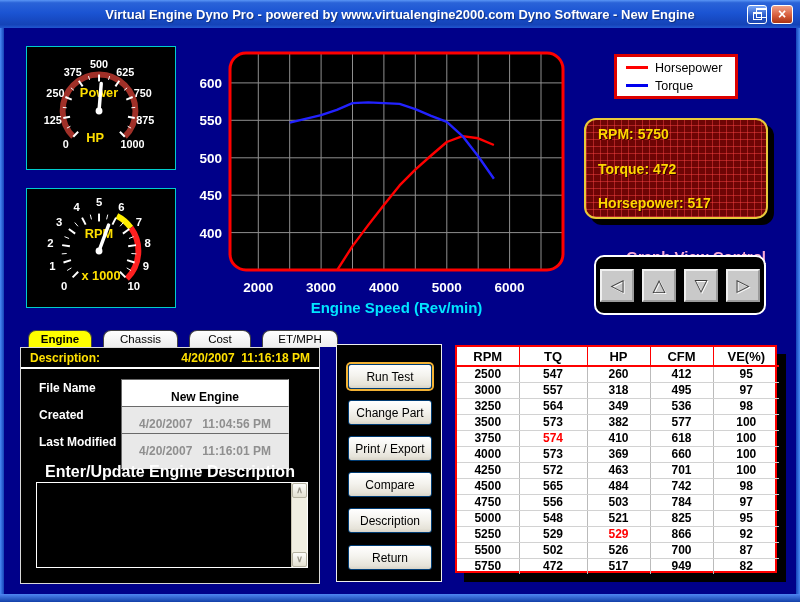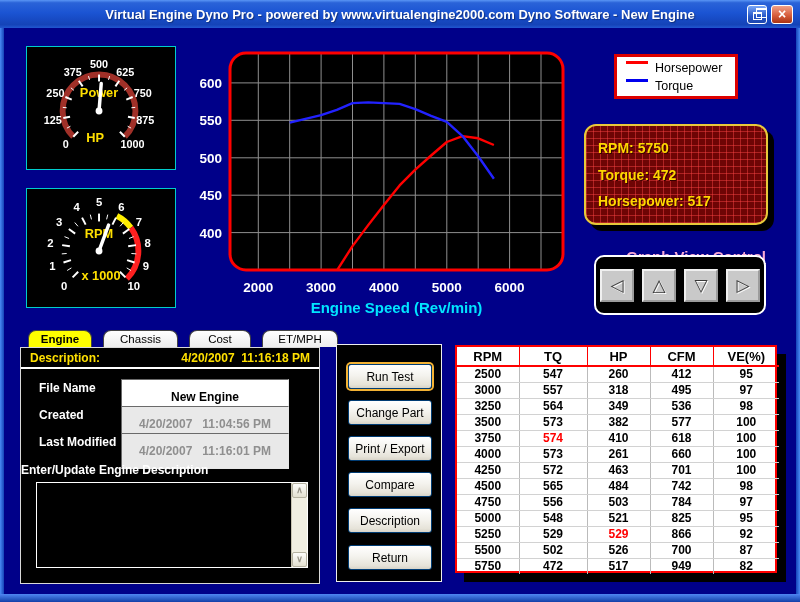--- a/index.html
+++ b/index.html
@@ -29,31 +29,31 @@
   #rpm-gauge  { left:26px; top:188px; width:150px; height:120px; }
   .gauge-box svg text { font-family:"Liberation Sans",sans-serif; }
 
   
   #chart { position:absolute; left:185px; top:45px; width:395px; height:272px; }
   #chart svg text { font-family:"Liberation Sans",sans-serif; }
 
   
   #legend { position:absolute; left:614px; top:54px; width:124px; height:45px; background:#fff;
     border:3px solid #dd0000; display:flex; flex-direction:column; justify-content:center; gap:4px; padding:3px 9px; }
-  .legend-row { display:flex; gap:7px; }
+  .legend-row { display:flex; align-items:center; gap:7px; }
   .legend-swatch { width:22px; height:3px; }
   .legend-label { font-size:12.5px; color:#000; }
 
   
-  #readout { position:absolute; left:584px; top:124px; width:184px; height:101px;
+  #readout { position:absolute; left:584px; top:118px; width:184px; height:101px;
     background-color:#6e0505;
     background-image:repeating-linear-gradient(0deg, rgba(255,70,70,.45) 0 1px, transparent 1px 7px),
                      repeating-linear-gradient(90deg, rgba(255,70,70,.45) 0 1px, transparent 1px 7px);
     border:2px solid #e8c93a; border-radius:12px; box-shadow:6px 6px 0 #000;
-    display:flex; flex-direction:column; justify-content:space-between; padding:14px 12px; }
+    display:flex; flex-direction:column; justify-content:space-between; padding:6px 12px; }
   .readout-line { color:#ffd700; font-size:14px; font-weight:bold; text-shadow:1px 1px 0 #3a0000; }
 
   
   #gvc-title { position:absolute; left:594px; top:248px; width:172px; text-align:right;
     color:#f9a8d4; font-size:15px; font-weight:bold; text-decoration:underline; cursor:pointer; }
   #gvc-panel { position:absolute; left:594px; top:255px; width:172px; height:60px; background:#000;
     border:2px solid #fff; border-radius:10px; display:flex; align-items:center; justify-content:center; gap:8px; }
   .gvc-btn { width:34px; height:33px; background:#c9c9c9; border:2px outset #f0f0f0;
     display:flex; align-items:center; justify-content:center; cursor:pointer; }
   .gvc-btn span { font-size:17px; color:#3a3a3a; text-shadow:1px 1px 0 #fff; line-height:1; }
@@ -68,21 +68,21 @@
   
   #details { position:absolute; left:20px; top:347px; width:300px; height:237px; background:#000; border:1px solid #d8d8d8; }
   .details-strip { position:absolute; left:0; top:0; right:0; height:21px; border-bottom:2px solid #fff;
     display:flex; align-items:center; justify-content:space-between; padding:0 9px; }
   .details-strip span { color:#ffe000; font-size:12px; font-weight:bold; }
   .field-label { position:absolute; left:18px; color:#fff; font-size:12px; font-weight:bold; }
   .field-input { position:absolute; left:100px; width:168px; height:36px; text-align:center;
     font-family:"Liberation Sans",sans-serif; font-size:12px; font-weight:bold; color:#000; background:#fff;
     border:1px solid; border-color:#6a6a6a #e6e6e6 #e6e6e6 #6a6a6a; }
   .field-input.dis { background:#e9e9e9; color:#8f8f8f; }
-  .desc-prompt { position:absolute; left:0; right:0; top:115px; color:#fff; font-size:12px; font-weight:bold; }
+  .desc-prompt { position:absolute; left:0; right:0; top:115px; text-align:center; color:#fff; font-size:16px; font-weight:bold; }
   .desc-box { position:absolute; left:15px; top:134px; width:272px; height:86px; border:1px solid #fff; background:#000; }
   .desc-text { position:absolute; left:0; top:0; width:254px; height:84px; background:#000; color:#fff;
     border:none; resize:none; outline:none; font-family:"Liberation Sans",sans-serif; font-size:12px; }
   .scrollbar { position:absolute; right:0; top:0; width:16px; height:84px; background:#f1efe2; border-left:1px solid #c9c5b2; }
   .sb-btn { position:absolute; left:0; width:15px; height:15px; background:linear-gradient(180deg,#fdfdfb,#e3e0d0);
     border:1px solid #b5b2a1; border-radius:2px; display:flex; align-items:center; justify-content:center; cursor:pointer; }
   .sb-up{top:0} .sb-down{bottom:0}
   .sb-btn span { font-size:9px; color:#9a968a; font-weight:bold; line-height:1; }
 
   
@@ -356,21 +356,21 @@
           <tr>
             <td>3750</td>
             <td class="hl">574</td>
             <td>410</td>
             <td>618</td>
             <td>100</td>
           </tr>
           <tr>
             <td>4000</td>
             <td>573</td>
-            <td>261</td>
+            <td>369</td>
             <td>660</td>
             <td>100</td>
           </tr>
           <tr>
             <td>4250</td>
             <td>572</td>
             <td>463</td>
             <td>701</td>
             <td>100</td>
           </tr>

